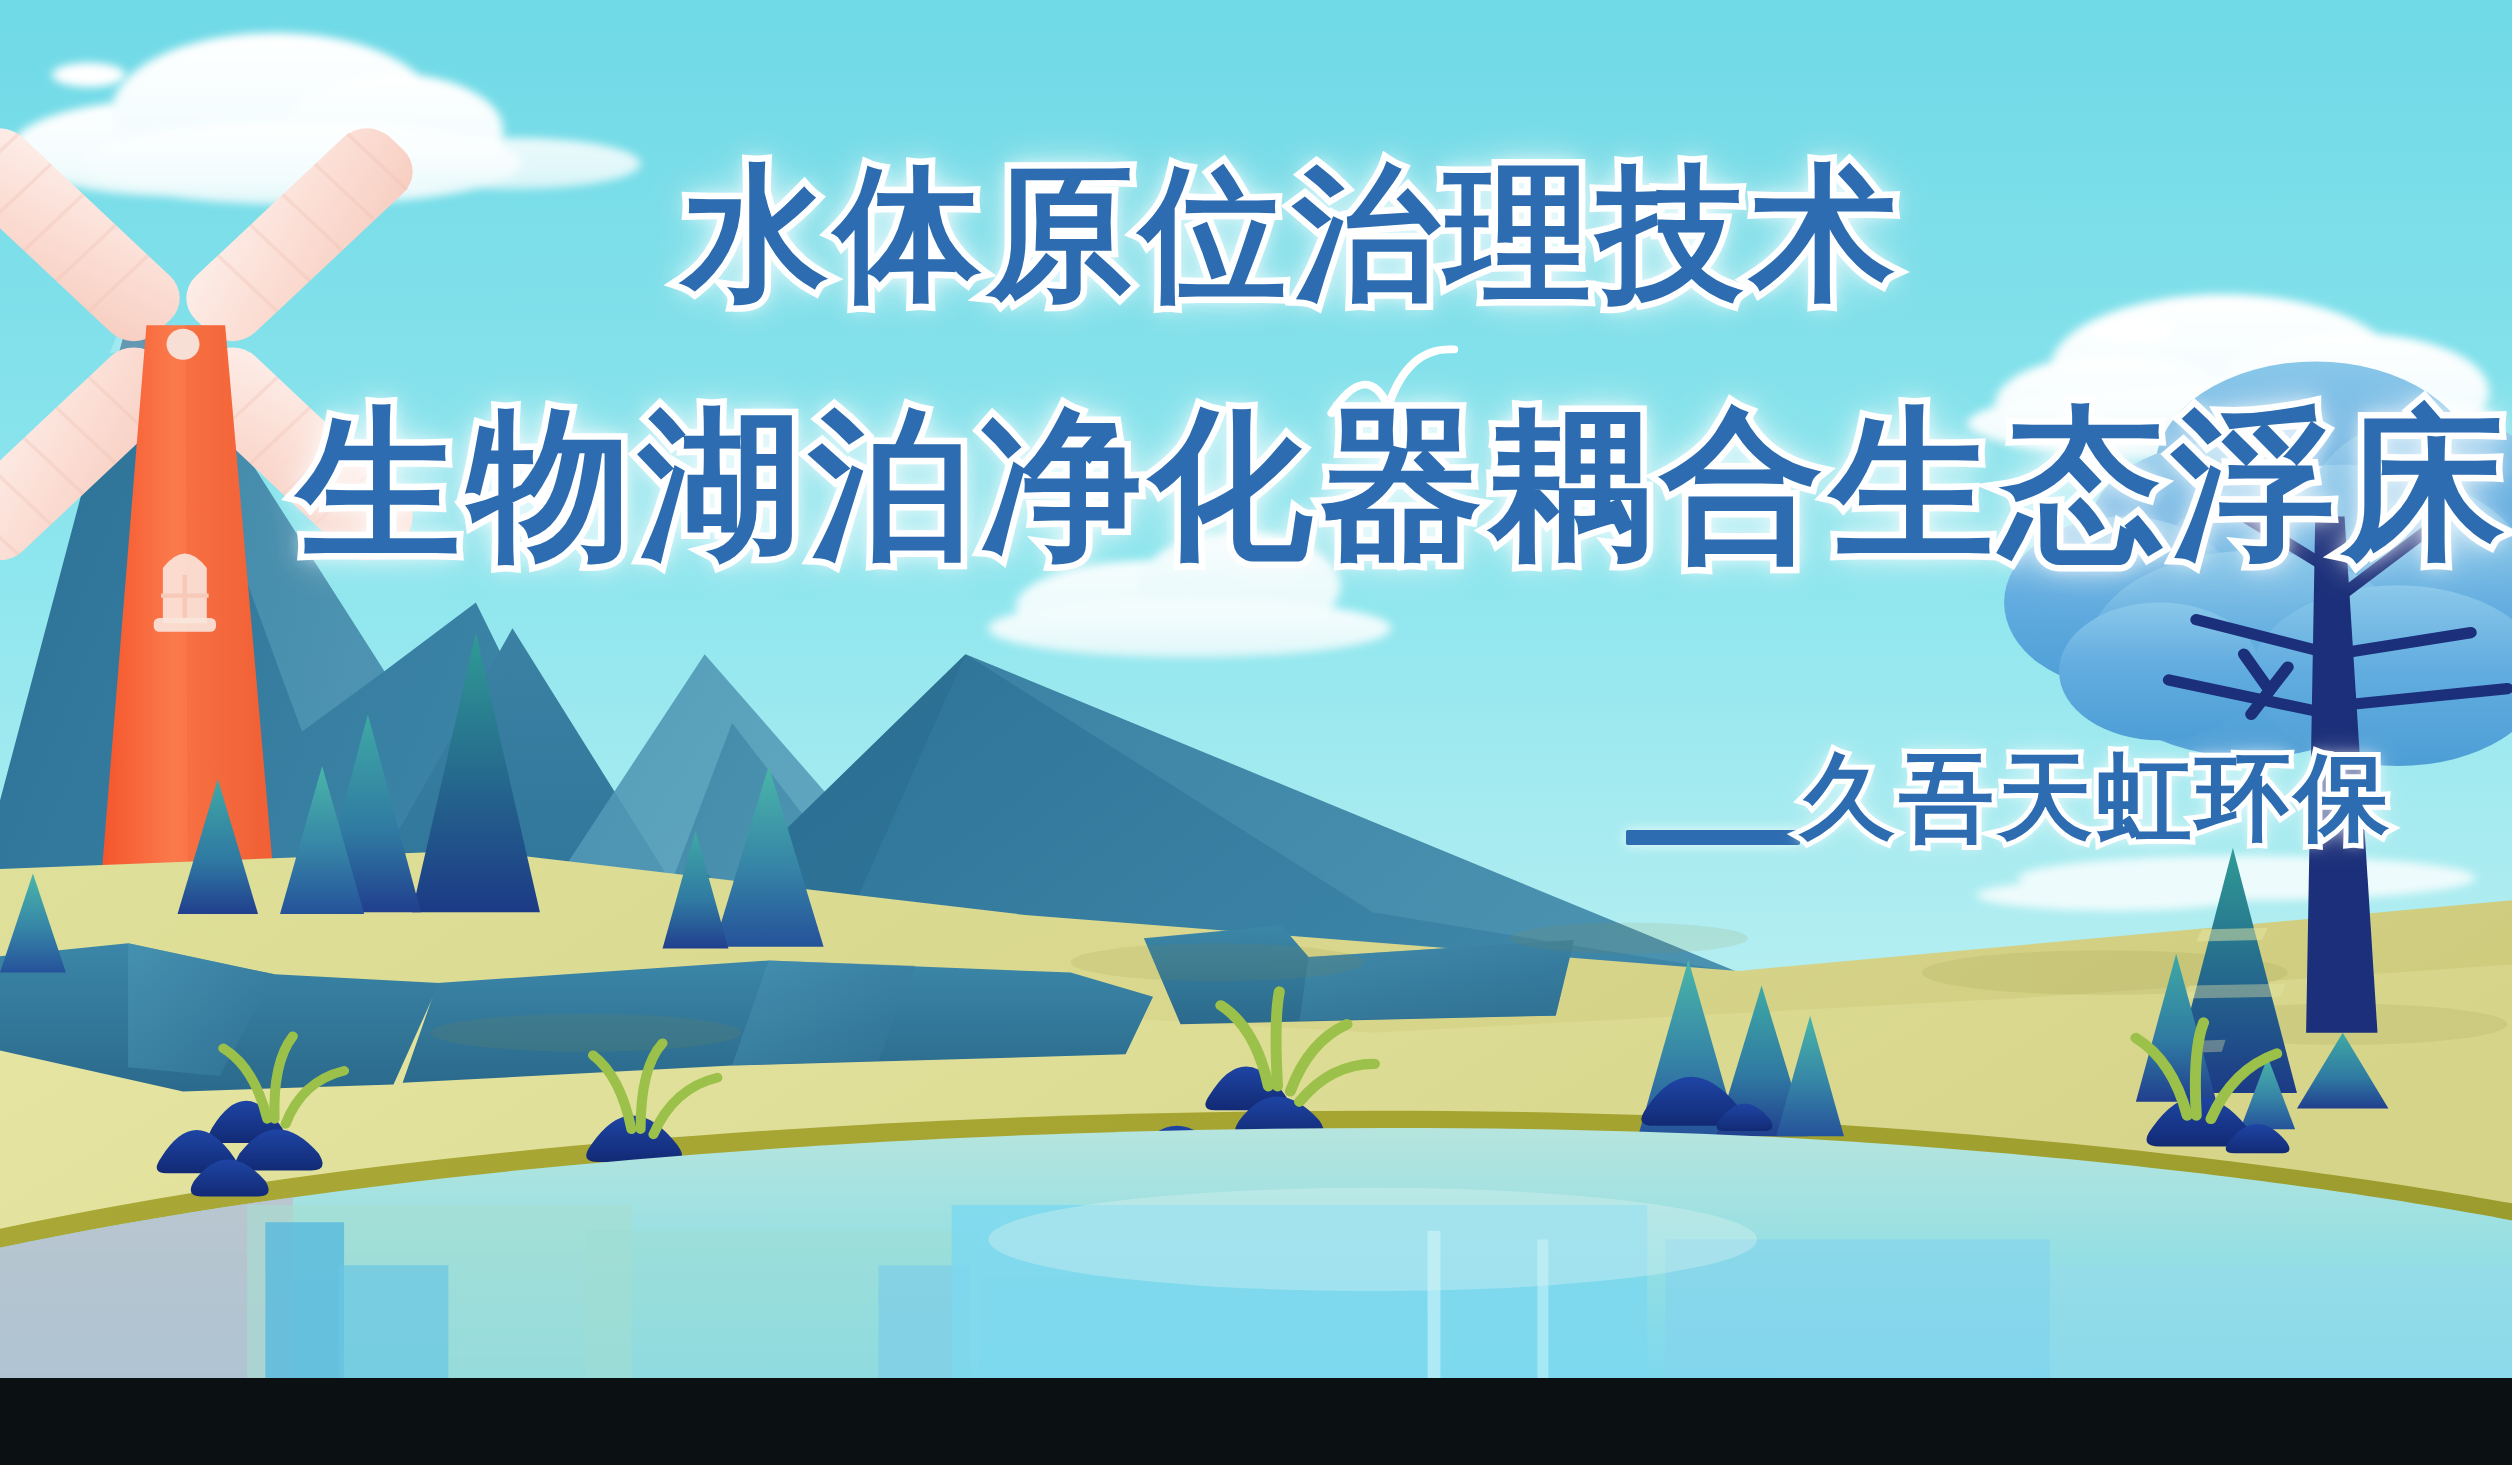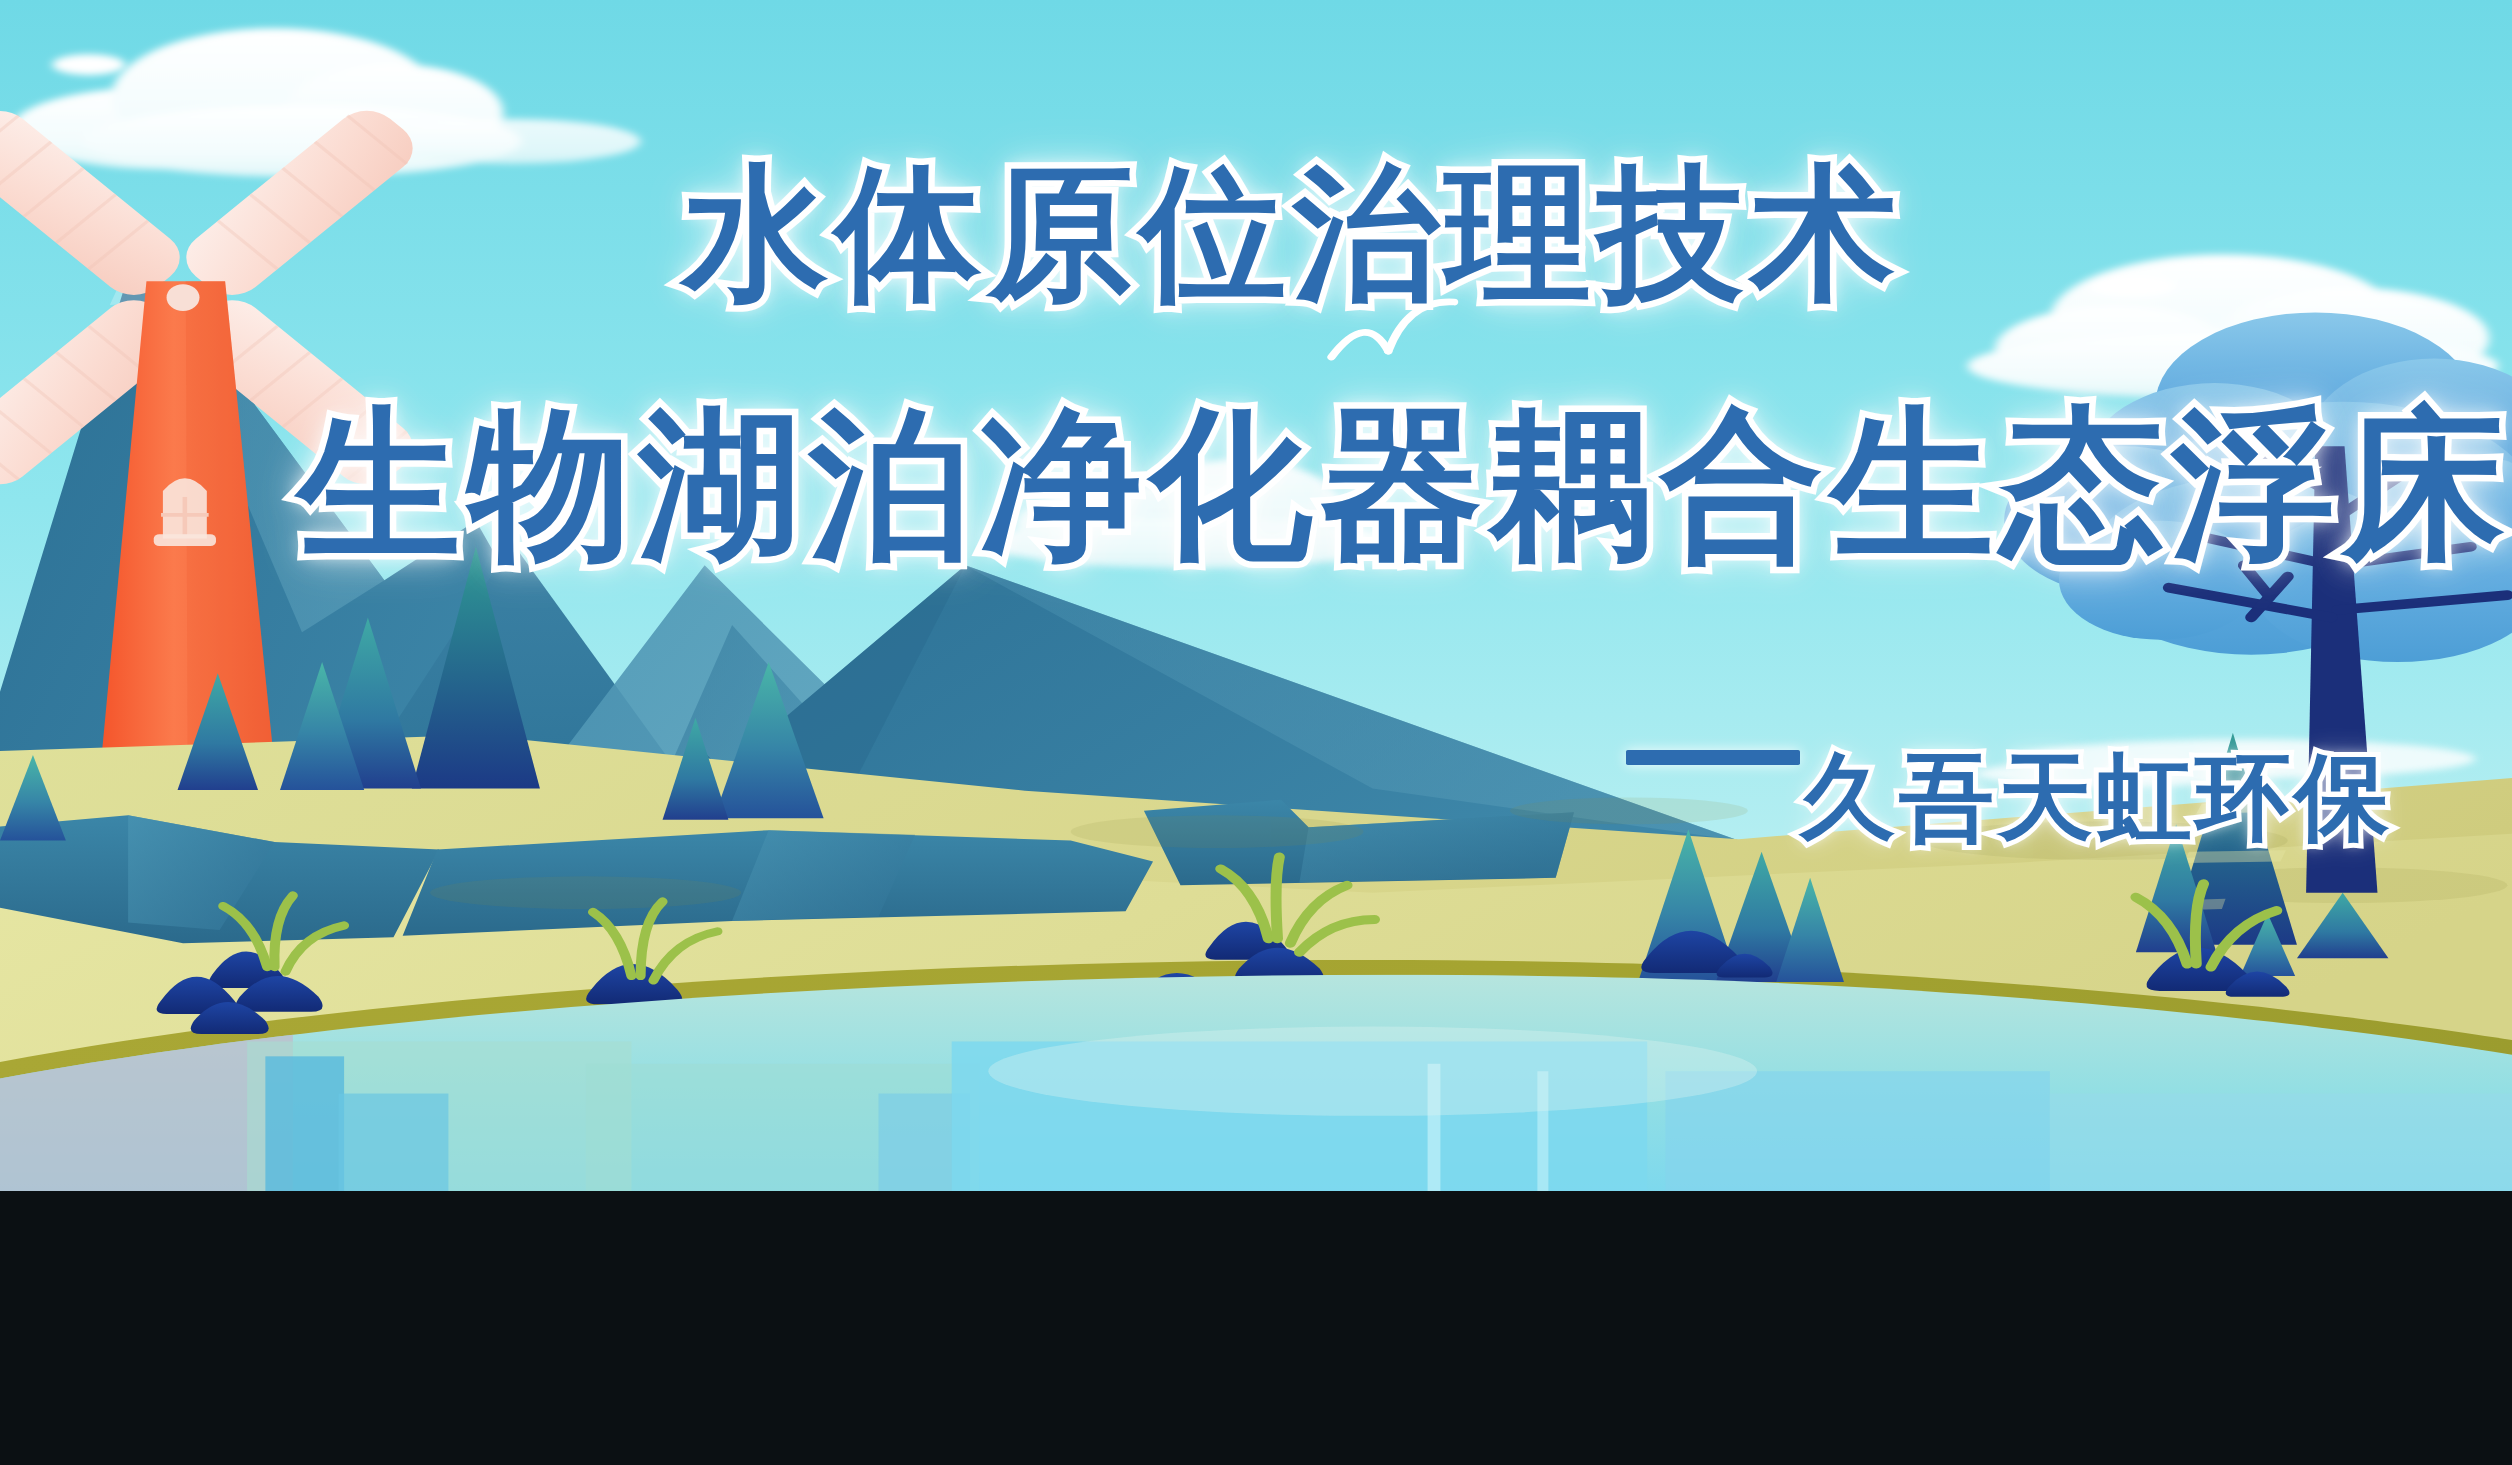--- a/index.html
+++ b/index.html
@@ -8,21 +8,21 @@
     background: #0b1013;
   }
   body {
     font-family: "Liberation Sans", "DejaVu Sans", sans-serif;
   }
 
   
   #poster {
     position: relative;
     width: 2512px;
-    height: 1191px;
+    height: 1378px;
     overflow: hidden;
     background: #8fe3ea;
   }
   #poster * { box-sizing: border-box; }
 
   .layer {
     position: absolute;
     inset: 0;
     width: 100%;
     height: 100%;
@@ -70,21 +70,21 @@
     font-size: 163px;
     line-height: 1;
   }
 
   
   .attrib {
     position: absolute;
     right: 119px;
     top: 750px;
     display: flex;
-    align-items: flex-start;
+    align-items: flex-end;
     pointer-events: none;
   }
   .attrib-dash {
     width: 174px;
     height: 14.6px;
     background: #2d6cb0;
     border-radius: 1.8px;
     box-shadow: 0 0 13px rgba(255,255,255,0.85);
   }
   .attrib-text {

